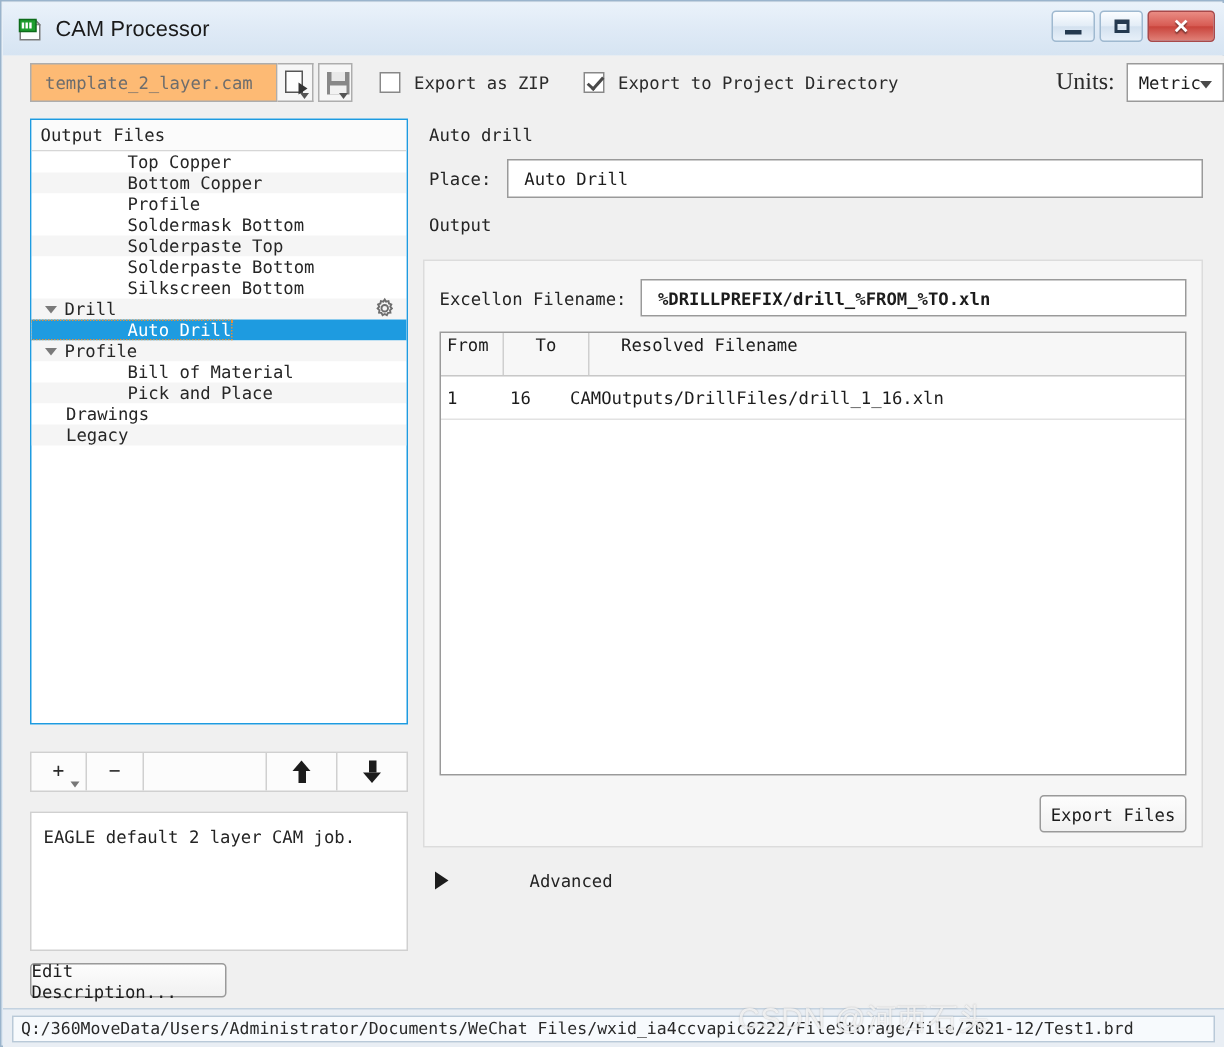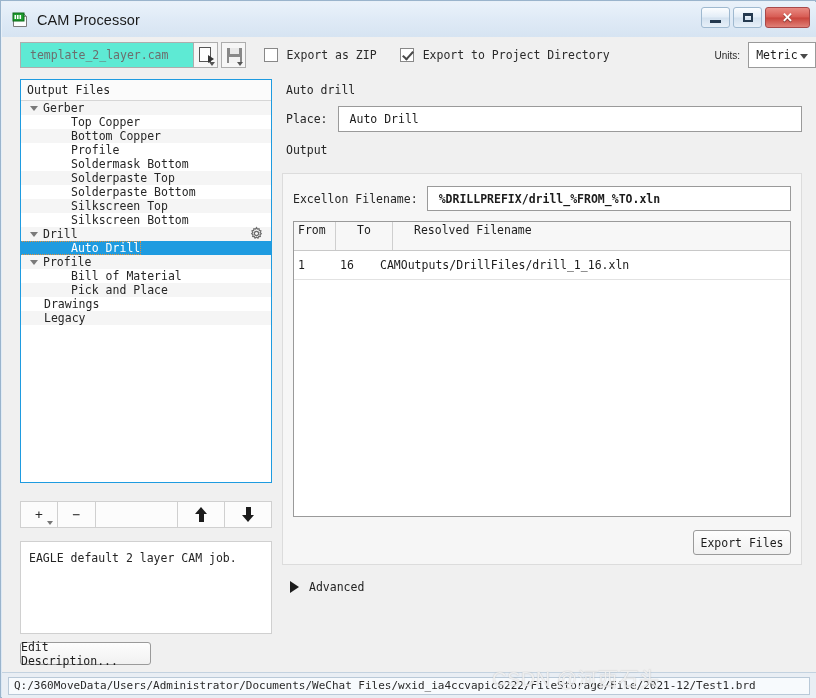--- a/index.html
+++ b/index.html
@@ -80,21 +80,21 @@
   
   .toolbar {
     position: absolute; left: 0; top: 0;
     width: 814px; height: 36px;
     display: flex; align-items: center;
   }
   .cam-file-input {
     margin-left: 18px;
     width: 199px; height: 26px;
     border: 1px solid #adadad;
-    background: #5eead4;
+    background: #fdba74;
     box-sizing: border-box;
     display: flex; align-items: center;
     padding-left: 9px;
     font-size: 11.5px;
     color: #6d6d6d;
     font-family: "DejaVu Sans Mono", monospace;
     cursor: text;
   }
   .tb-split {
     height: 26px; width: 28px;
@@ -164,22 +164,22 @@
     border-width: 0 2px 2px 0;
     transform: rotate(42deg);
   }
   .chk-label {
     margin-left: 9px;
     font-size: 11.5px; color: #2a2a2a;
     font-family: "DejaVu Sans Mono", monospace;
     white-space: nowrap;
   }
   .units-label {
-    font-size: 10px; color: #2a2a2a;
-    font-family: Liberation Sans, sans-serif;
+    font-size: 16px; color: #2a2a2a;
+    font-family: Liberation Serif, serif;
   }
   .units-combo {
     margin-left: 8px;
     width: 77px; height: 26px;
     border: 1px solid #9a9a9a;
     background: #ffffff;
     box-sizing: border-box;
     display: flex; align-items: center;
     padding-left: 7px;
     font-size: 11.5px; color: #1c1c1c;
@@ -235,21 +235,21 @@
   .tw {
     width: 0; height: 0;
     border-left: 4px solid transparent;
     border-right: 4px solid transparent;
     border-top: 5px solid #7a7a7a;
     margin-left: 9px; margin-right: 5px;
     flex: none;
   }
   .tree-label { display: inline-block; line-height: 12px; }
   .indent-0 { padding-left: 0px; }
-  .indent-1 { padding-left: 50px; }
+  .indent-1 { padding-left: 64px; }
   .indent-root-noarrow { padding-left: 23px; }
   .gear-icon {
     position: absolute; right: 7px; top: -1px;
     width: 15px; height: 15px;
     cursor: pointer;
   }
 
   
   .lp-toolbar {
     position: absolute; left: 18px; top: 464px;
@@ -426,20 +426,21 @@
     position: absolute; right: 10px; bottom: 9px;
     width: 98px; height: 25px;
   }
 
   .advanced-row {
     margin-top: 10px;
     height: 24px;
     display: flex; align-items: center;
     padding-left: 8px;
     cursor: pointer;
+    gap: 44px;
   }
   .adv-caret {
     width: 0; height: 0;
     border-top: 6px solid transparent;
     border-bottom: 6px solid transparent;
     border-left: 9px solid #1c1c1c;
     margin-right: 10px;
   }
   .adv-lbl { font-size: 11.5px; color: #242424; }
 
@@ -546,44 +547,37 @@
         <span class="units-label" style="margin-left:105px;">Units:</span>
         <div class="units-combo">
           <span>Metric</span>
           <span class="caret"></span>
         </div>
       </div>
 
       <div class="left-panel">
         <div class="tree-header">Output Files</div>
         <div id="tree-body">
-            <div class="tree-row odd">
-              <span class="tw"></span>
-              <span class="tree-label indent-0">Gerber</span>
-            </div>
             <div class="tree-row even">
               <span class="tree-label indent-1">Top Copper</span>
             </div>
             <div class="tree-row odd">
               <span class="tree-label indent-1">Bottom Copper</span>
             </div>
             <div class="tree-row even">
               <span class="tree-label indent-1">Profile</span>
             </div>
             <div class="tree-row even">
               <span class="tree-label indent-1">Soldermask Bottom</span>
             </div>
             <div class="tree-row odd">
               <span class="tree-label indent-1">Solderpaste Top</span>
             </div>
             <div class="tree-row even">
               <span class="tree-label indent-1">Solderpaste Bottom</span>
-            </div>
-            <div class="tree-row odd">
-              <span class="tree-label indent-1">Silkscreen Top</span>
             </div>
             <div class="tree-row even">
               <span class="tree-label indent-1">Silkscreen Bottom</span>
             </div>
             <div class="tree-row odd">
               <span class="tw"></span>
               <span class="tree-label indent-0">Drill</span>
               <span class="gear-icon"><svg width="15" height="15" viewBox="0 0 24 24">
                   <path fill="none" stroke="#6d6d6d" stroke-width="2" d="M12 8.5a3.5 3.5 0 1 0 0 7 3.5 3.5 0 0 0 0-7z"></path>
                   <path fill="none" stroke="#6d6d6d" stroke-width="2" d="M12 2.6l1.4 2.3 2.6-.6.5 2.6 2.5 1-1.1 2.4 1.7 2-2 1.8.5 2.6-2.6.3-1.2 2.4-2.3-1.3-2.3 1.3-1.2-2.4-2.6-.3.5-2.6-2-1.8 1.7-2L4.9 7.9l2.5-1 .5-2.6 2.6.6z"></path>

